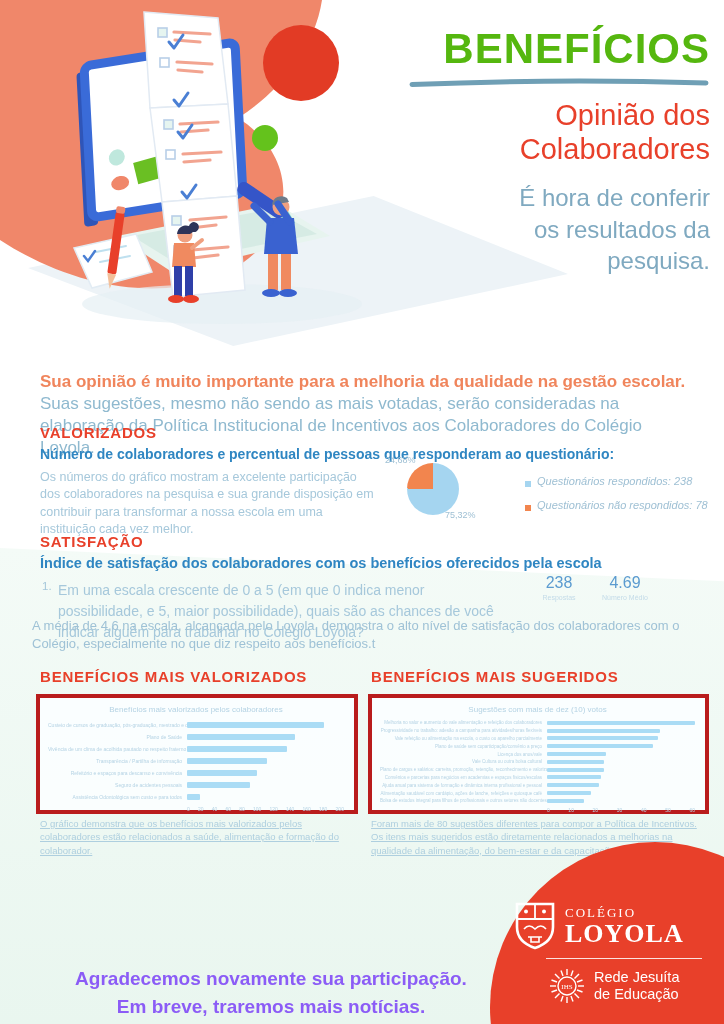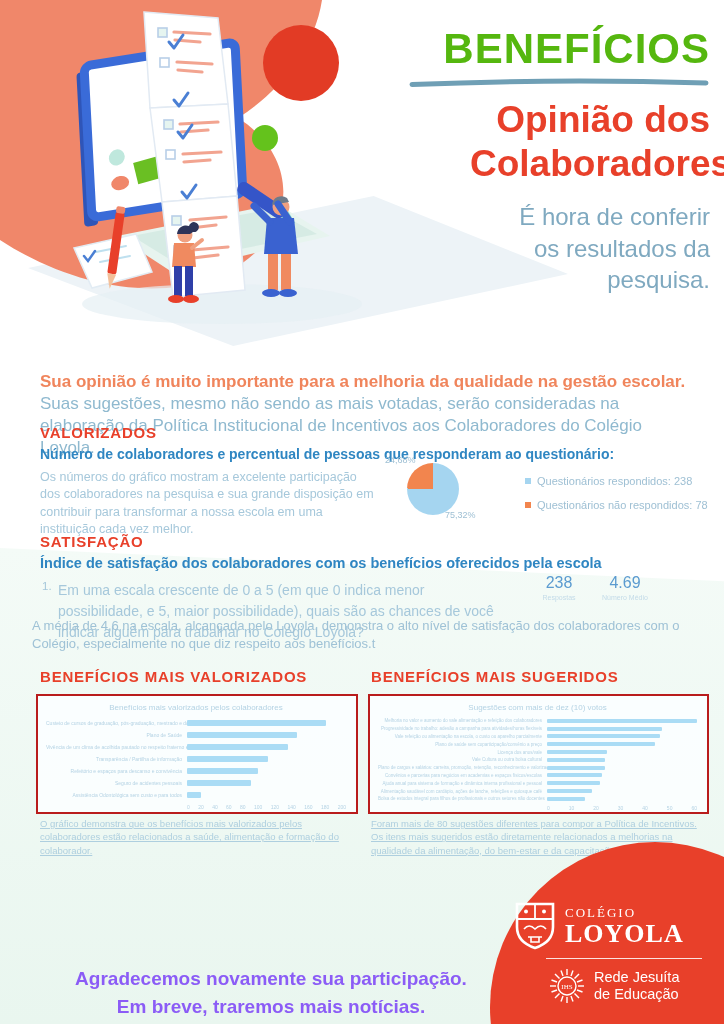--- a/index.html
+++ b/index.html
@@ -16,53 +16,53 @@
   .circle-red-top { position:absolute; left:263px; top:25px; width:76px; height:76px; border-radius:50%; background:#e23b25; }
   .circle-green-top { position:absolute; left:252px; top:125px; width:26px; height:26px; border-radius:50%; background:#64c21c; }
 
   
   .hero { position:absolute; left:22px; top:4px; }
 
   
   .titleblock { position:absolute; right:14px; top:28px; width:345px; text-align:right; }
   .title-main { font-size:42px; font-weight:800; letter-spacing:1px; color:#55b70f; line-height:1; }
   .title-underline { display:block; margin:8px 0 10px auto; }
-  .title-sub { font-size:37px; font-weight:700; color:#e8402a; line-height:1.18; margin-left:auto; width:240px; }
+  .title-sub { font-size:29px; font-weight:400; color:#e8402a; line-height:1.18; margin-left:auto; width:240px; }
   .tagline { font-size:24px; color:#7fa9c0; line-height:1.3; margin-top:16px; margin-left:auto; width:215px; }
 
   
   .intro { position:absolute; left:40px; top:323px; width:650px; font-size:17px; line-height:1.3; color:#8fb9cf;margin-top:48px; }
   .intro-bold { color:#f0855c; font-weight:800; }
 
   
   .h-red { position:absolute; color:#e8402a; font-weight:800; font-size:15px; letter-spacing:.8px; }
   .h-blue { position:absolute; color:#2f86c2; font-weight:700; font-size:14px; }
   .body-blue { position:absolute; color:#a6c8db; font-size:12.5px; line-height:1.38; }
 
   
   .pie-wrap { position:absolute; left:383px; top:450px; width:330px; height:90px; }
   .pie { position:absolute; left:24px; top:13px; width:52px; height:52px; border-radius:50%; }
   .pie-label { position:absolute; font-size:9px; color:#9fc0d4; }
   .pie-label.a { left:2px; top:5px; }
   .pie-label.b { left:62px; top:60px; }
   .legend { position:absolute; left:142px; top:25px; }
-  .legend-item { display:flex; align-items:flex-start; margin-bottom:12px; }
+  .legend-item { display:flex; align-items:flex-end; margin-bottom:12px;font-style:italic; }
   .legend-sq { width:6px; height:6px; margin:3px 6px 0 0; flex:none; }
   .legend-txt { font-size:11px; color:#9fc0d4; }
 
   
   .q-num { position:absolute; left:42px; top:580px; font-size:11.5px; color:#a6c8db; }
   .q-text { position:absolute; left:58px; top:580px; width:445px; font-size:14px; line-height:1.5; color:#a6c8db; }
   .stat { position:absolute; width:64px; text-align:center; }
   .stat-val { font-size:16px; color:#5b9bd0; }
   .stat-lab { font-size:7px; color:#c3dbe8; margin-top:2px; }
 
   
   .card { position:absolute; top:694px; height:120px; background:rgba(251,254,255,.92);
-    border:2px solid #b91c1c; padding:7px 10px 4px 8px; }
+    border:4px solid #b91c1c; padding:7px 10px 4px 8px; }
   .card.left { left:36px; width:322px; }
   .card.right { left:368px; width:341px; }
   .card-title { text-align:center; font-size:8px; color:#b5d3e4; margin-bottom:5px; }
   .brow { display:flex; align-items:center; }
   .blab { text-align:right; padding-right:5px; color:#b5d3e4; white-space:nowrap; overflow:hidden; flex:none; }
   .card.left .blab { width:47%; font-size:5px; }
   .card.right .blab { width:53%; font-size:4.5px; }
   .btrack { flex:1; position:relative; }
   .bbar { border-radius:1px; }
   #valued-chart .brow { height:12px; }

